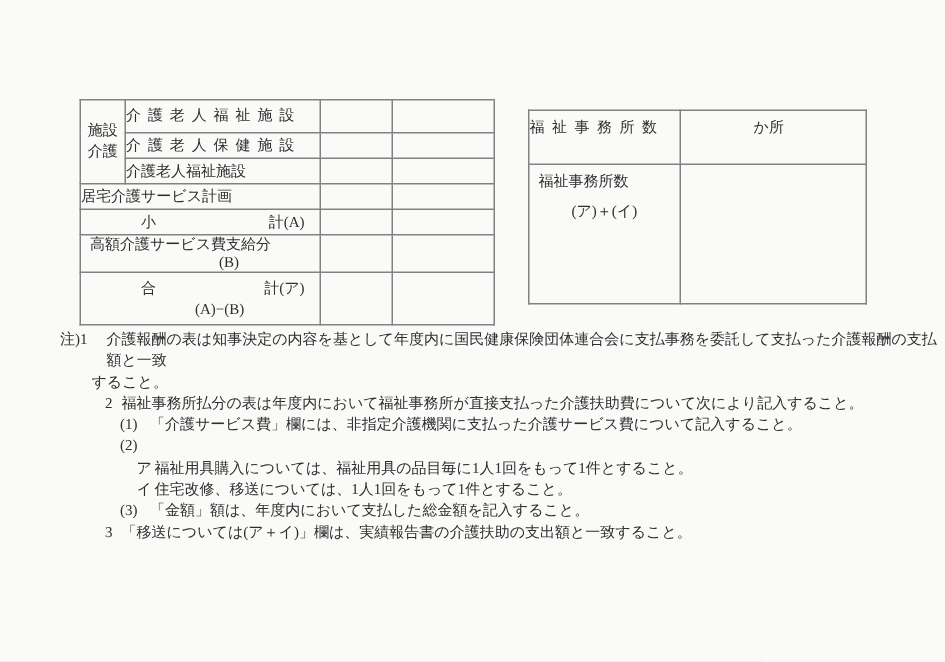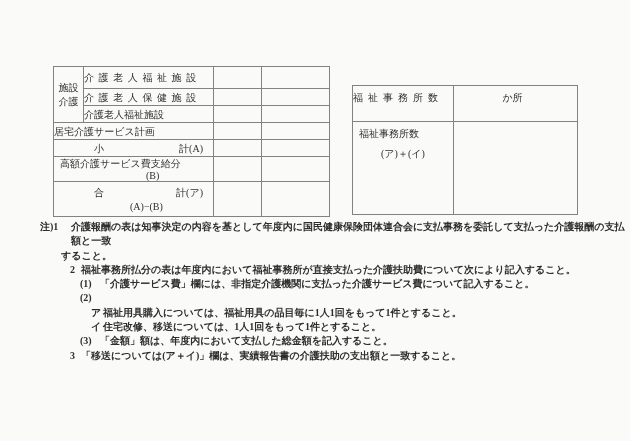--- a/index.html
+++ b/index.html
@@ -14,21 +14,21 @@
     position:absolute; border-collapse:collapse; table-layout:fixed;
     background:#fafaf9;
   }
   table.tbl td {
     border:1px solid #828282;
     font-size:10px; line-height:13px;
     padding:0; vertical-align:middle;
     overflow:hidden; white-space:nowrap;
   }
   .left-tbl { left:53px; top:66px; width:276px; }
-  .right-tbl { left:352px; top:85px; width:225px; }
+  .right-tbl { left:352px; top:73px; width:225px; }
 
   .group-cell { text-align:center; }
   .group-cell div { line-height:14px; }
 
   .spaced { letter-spacing:4.6px; padding-left:6px; }
   .plainlabel { padding-left:6px; }
 
   .flexline { display:flex; justify-content:space-between; padding-left:40px; padding-right:10px; }
   .formula-b { margin-left:92px; line-height:11px; }
   .formula-ab { margin-left:76px; line-height:12px; margin-top:2px; }
@@ -38,21 +38,21 @@
   .vtop { vertical-align:top !important; }
   .pt5 { padding-top:5px !important; }
   .unit-cell { text-align:center; padding-right:6px !important; }
   .total-l1 { padding-left:6px; }
   .total-l2 { padding-left:28px; margin-top:7px; }
 
   .notes {
     position:absolute; left:40px; top:220px; width:586px;
     font-size:10px; line-height:14.3px;
   }
-  .note-line { display:flex;font-weight:bold; }
+  .note-line { display:flex; }
   .note-line .marker { flex:0 0 auto; }
   .nl-root  { padding-left:0; }   .nl-root  .marker { width:31px; }
   .nl-wrap  { padding-left:21px;align-items:flex-end; }.nl-wrap  .marker { width:0; }
   .nl-num   { padding-left:30px; }.nl-num   .marker { width:11px; }
   .nl-paren { padding-left:40px; }.nl-paren .marker { width:20px; }
   .nl-kana  { padding-left:51px; }.nl-kana  .marker { width:12px; }
 </style>
 </head>
 <body>
 

